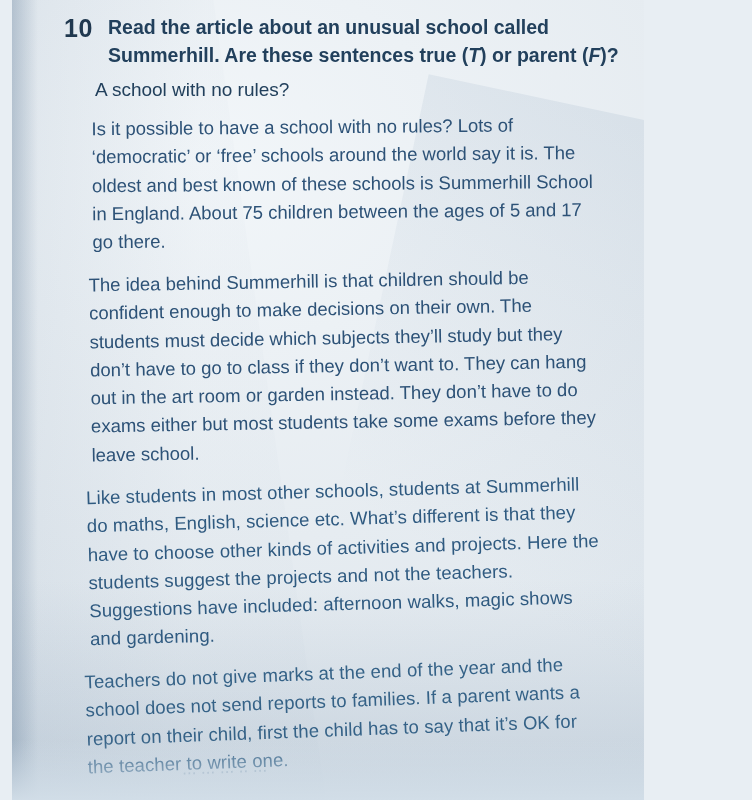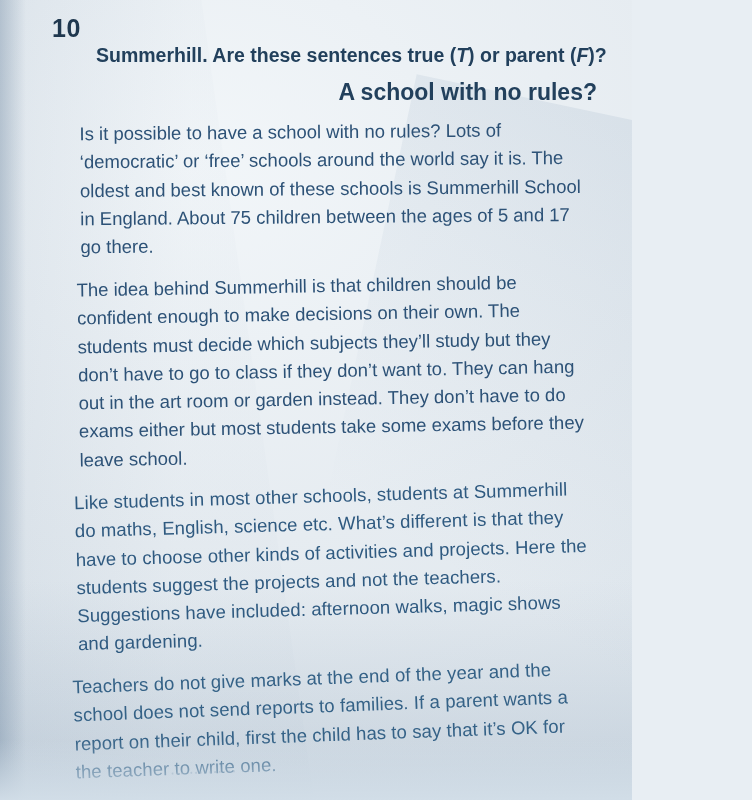--- a/index.html
+++ b/index.html
@@ -15,20 +15,21 @@
   }
 
   
   .page {
     position: relative;
     width: 632px;
     height: 800px;
     background:
       radial-gradient(ellipse 900px 700px at 30% 20%, #f2f6f9 0%, #e6ecf1 55%, #dde5ec 100%);
     overflow: hidden;
+    margin-left: 12px;
   }
   
   .shade-a {
     position: absolute;
     left: -120px; top: -60px;
     width: 380px; height: 980px;
     background: linear-gradient(100deg, rgba(150,170,190,0.30), rgba(150,170,190,0.03) 70%);
     transform: rotate(-8deg);
     pointer-events: none;
   }
@@ -78,26 +79,25 @@
     font-weight: bold;
     color: #22405c;
     margin: 0 0 10px 0;
     max-width: 600px;
   }
   .rubric .ital {
     font-style: italic;
   }
 
   .article-title {
-    font-size: 23px;
-    font-weight: bold;
+    font-size: 19px;
+    font-weight: normal;
     color: #22405c;
     margin: 4px 0 12px 0;
     transform: translateX(-13px);
-    text-align: right;
   }
 
   .para {
     font-size: 18.5px;
     line-height: 1.53;
     color: #2d5277;
     margin: 0 0 12px 0;
     max-width: 615px;
   }
   
@@ -133,21 +133,21 @@
   <div class="shade-a"></div>
   <div class="shade-b"></div>
   <div class="shade-c"></div>
   <div class="left-edge"></div>
 
   <div class="content">
 
     <div class="ex-number">10</div>
 
     <p class="rubric">
-      <br>
+      <span>Read the article about an unusual school called</span><br>
       <span>Summerhill. Are these sentences true (</span><span class="ital">T</span><span>) or parent (</span><span class="ital">F</span><span>)?</span>
     </p>
 
     <h3 class="article-title">A school with no rules?</h3>
 
     <p class="para p1">Is it possible to have a school with no rules? Lots of ‘democratic’ or ‘free’ schools around the world say it is. The oldest and best known of these schools is Summerhill School in England. About 75 children between the ages of 5 and 17 go there.</p>
     <p class="para p2">The idea behind Summerhill is that children should be confident enough to make decisions on their own. The students must decide which subjects they’ll study but they don’t have to go to class if they don’t want to. They can hang out in the art room or garden instead. They don’t have to do exams either but most students take some exams before they leave school.</p>
     <p class="para p3">Like students in most other schools, students at Summerhill do maths, English, science etc. What’s different is that they have to choose other kinds of activities and projects. Here the students suggest the projects and not the teachers. Suggestions have included: afternoon walks, magic shows and gardening.</p>
     <p class="para p4">Teachers do not give marks at the end of the year and the school does not send reports to families. If a parent wants a report on their child, first the child has to say that it’s OK for the teacher to write one.</p>
 

